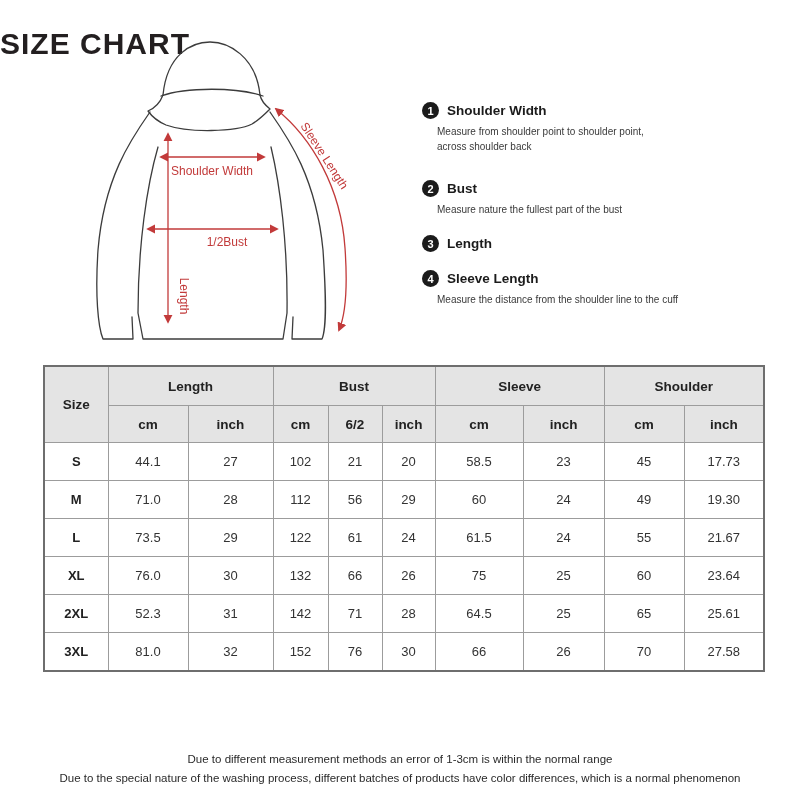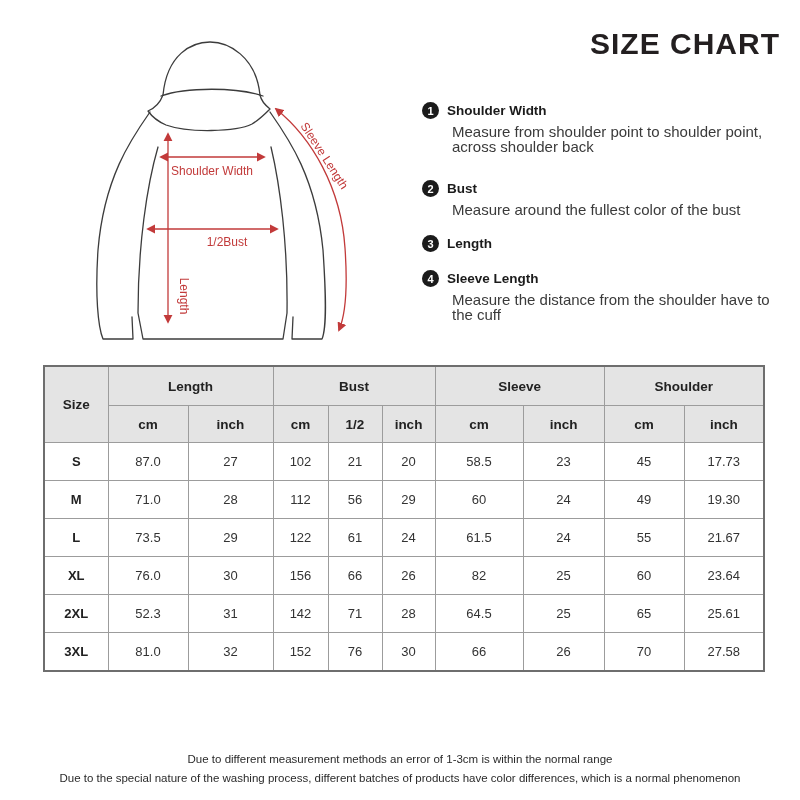--- a/index.html
+++ b/index.html
@@ -2,40 +2,40 @@
 <html><head>
 <meta charset="utf-8">
 <style>
   html,body{margin:0;padding:0;}
   body{
     width:800px;height:800px;background:#ffffff;position:relative;
     font-family:"Liberation Sans", sans-serif;color:#222;overflow:hidden;
   }
   
   .page-title{
-    position:absolute;top:27px;left:0;width:780px;text-align:right;
+    position:absolute;top:27px;left:0;width:780px;text-align:left;
     font-size:30px;font-weight:bold;letter-spacing:1px;color:#231f20;
   }
   
   .diagram{position:absolute;left:30px;top:35px;width:330px;height:315px;}
   .garment{stroke:#3c3c3c;stroke-width:1.3;fill:none;stroke-linecap:round;stroke-linejoin:round;}
   .redline{stroke:#c23a3a;stroke-width:1.3;fill:none;}
   .svg-label{font-family:"Liberation Sans",sans-serif;font-size:12px;fill:#c23a3a;}
   
   .instructions{position:absolute;left:422px;top:102px;width:360px;}
   .inst-item{margin-bottom:18px;}
   .inst-item:first-child{margin-bottom:26px;}
   .inst-head{display:flex;align-items:center;gap:8px;}
   .num{
     width:17px;height:17px;border-radius:50%;background:#1b1b1b;color:#fff;
     font-size:11px;font-weight:bold;display:flex;align-items:center;justify-content:center;
     flex:0 0 17px;
   }
   .inst-title{font-size:13.5px;font-weight:bold;color:#1b1b1b;}
-  .inst-desc{margin-left:30px;margin-top:5px;font-size:15px;line-height:15px;color:#3a3a3a;}
+  .inst-desc{margin-left:15px;margin-top:5px;font-size:10px;line-height:15px;color:#3a3a3a;}
   
   .size-table{
     position:absolute;left:43px;top:365px;width:720px;height:297px;
     border-collapse:collapse;border:2px solid #6e6e6e;table-layout:fixed;
   }
   .size-table th,.size-table td{
     border:1px solid #9c9c9c;text-align:center;vertical-align:middle;padding:0;
   }
   .size-table th{background:#e4e4e4;font-size:13.5px;font-weight:bold;color:#222;}
   .size-table td{font-size:13px;color:#333;background:#fff;height:37px;}
@@ -90,38 +90,38 @@
       <div>across shoulder back</div>
     </div>
   </div>
 
   <div class="inst-item">
     <div class="inst-head">
       <span class="num">2</span>
       <span class="inst-title">Bust</span>
     </div>
     <div class="inst-desc">
-      <div>Measure around the fullest color of the bust</div>
+      <div>Measure nature the fullest part of the bust</div>
     </div>
   </div>
 
   <div class="inst-item">
     <div class="inst-head">
       <span class="num">3</span>
       <span class="inst-title">Length</span>
     </div>
   </div>
 
   <div class="inst-item">
     <div class="inst-head">
       <span class="num">4</span>
       <span class="inst-title">Sleeve Length</span>
     </div>
     <div class="inst-desc">
-      <div>Measure the distance from the shoulder have to the cuff</div>
+      <div>Measure the distance from the shoulder line to the cuff</div>
     </div>
   </div>
 
 </div>
 
 <table class="size-table">
   <colgroup>
     <col style="width:64px">
       <col style="width:80px">
       <col style="width:85px">
@@ -138,30 +138,30 @@
     <th rowspan="2">Size</th>
     <th colspan="2">Length</th>
     <th colspan="3">Bust</th>
     <th colspan="2">Sleeve</th>
     <th colspan="2">Shoulder</th>
   </tr>
   <tr class="h2">
     <th>cm</th>
     <th>inch</th>
     <th>cm</th>
-    <th>1/2</th>
+    <th>6/2</th>
     <th>inch</th>
     <th>cm</th>
     <th>inch</th>
     <th>cm</th>
     <th>inch</th>
   </tr>
   <tr>
     <td class="size-cell">S</td>
-    <td>87.0</td>
+    <td>44.1</td>
     <td>27</td>
     <td>102</td>
     <td>21</td>
     <td>20</td>
     <td>58.5</td>
     <td>23</td>
     <td>45</td>
     <td>17.73</td>
   </tr>
   <tr>
@@ -185,24 +185,24 @@
     <td>24</td>
     <td>61.5</td>
     <td>24</td>
     <td>55</td>
     <td>21.67</td>
   </tr>
   <tr>
     <td class="size-cell">XL</td>
     <td>76.0</td>
     <td>30</td>
-    <td>156</td>
+    <td>132</td>
     <td>66</td>
     <td>26</td>
-    <td>82</td>
+    <td>75</td>
     <td>25</td>
     <td>60</td>
     <td>23.64</td>
   </tr>
   <tr>
     <td class="size-cell">2XL</td>
     <td>52.3</td>
     <td>31</td>
     <td>142</td>
     <td>71</td>

